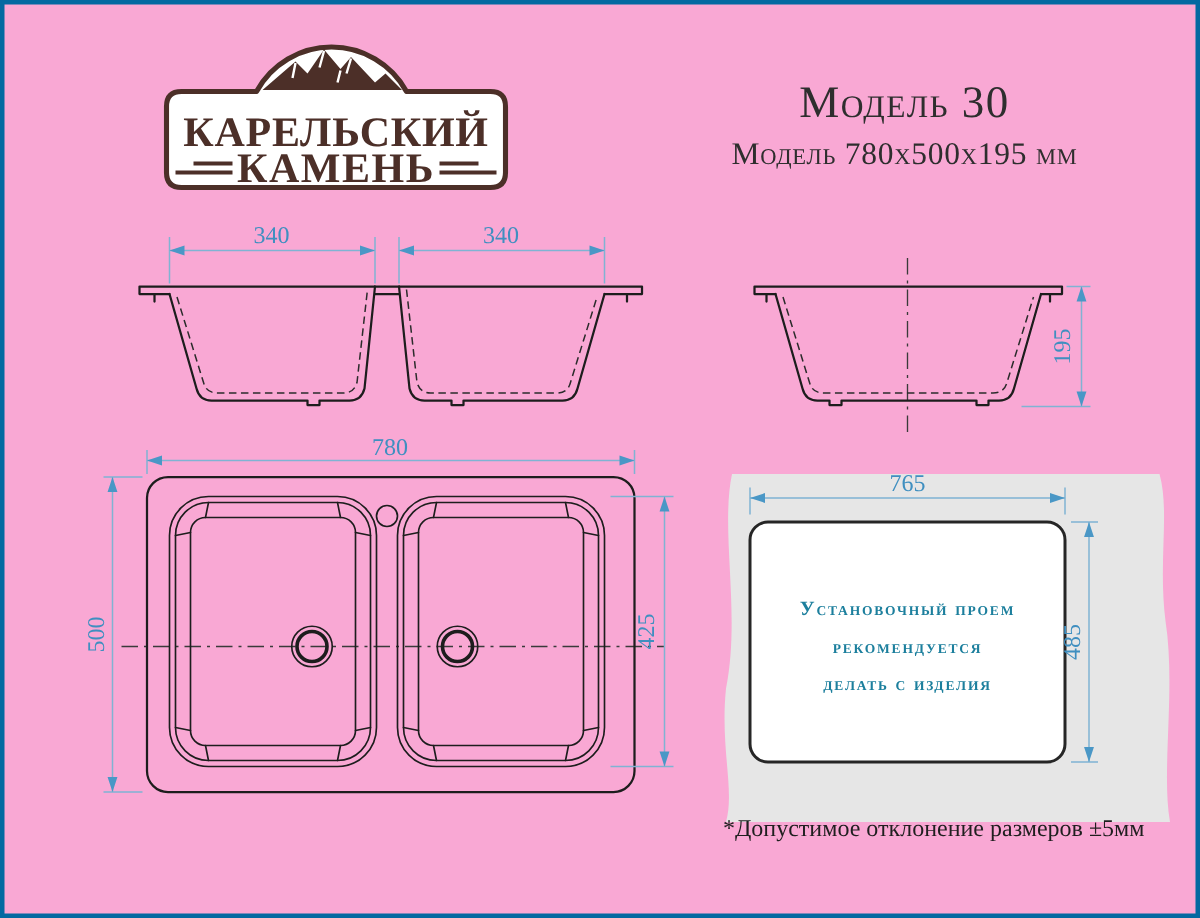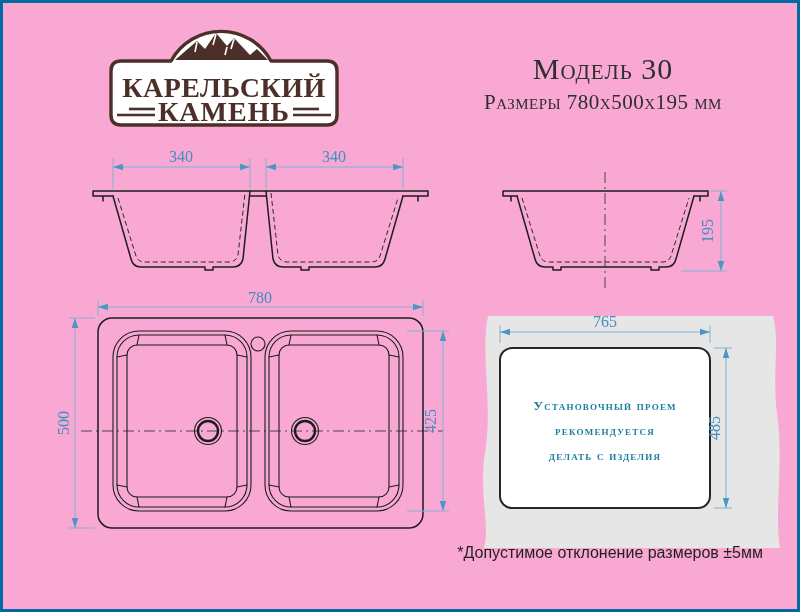--- a/index.html
+++ b/index.html
@@ -7,21 +7,21 @@
     position:relative;width:800px;height:612px;background:#f9a8d4;
     font-family:"Liberation Serif",serif;overflow:hidden;
     border:3px solid #0369a1;box-sizing:border-box;
   }
   .abs{position:absolute;}
   
   .title-block{left:445px;top:48px;width:310px;text-align:center;color:#2e2e2e;}
   .model-title{font-size:30px;font-variant:small-caps;letter-spacing:1px;line-height:36px;}
   .size-caption{font-size:21px;font-variant:small-caps;letter-spacing:.5px;line-height:30px;}
   
-  .footnote{right:34px;top:541px;font-family:Liberation Sans, sans-serif;
+  .footnote{right:34px;top:541px;font-family:Liberation Serif, serif;
     font-size:16px;color:#1f1f1f;}
   
   .ol{stroke:#1d1d1d;stroke-width:1.5;fill:none;stroke-linejoin:round;stroke-linecap:round;}
   .ol2{stroke:#1d1d1d;stroke-width:1.1;fill:none;stroke-linejoin:round;stroke-linecap:round;}
   .hid{stroke:#2b2b2b;stroke-width:1;fill:none;stroke-dasharray:5 3;}
   .cl{stroke:#3a3a3a;stroke-width:.9;fill:none;stroke-dasharray:11 4 2 4;}
   .dl{stroke:#7fb3d3;stroke-width:1;fill:none;}
   .da{fill:#4a97c6;stroke:none;}
   .dt{fill:#3f8fc0;font-family:"Liberation Serif",serif;font-size:16px;text-anchor:middle;}
   .note-text{fill:#1c7f9d;font-family:"Liberation Serif",serif;font-weight:bold;
@@ -50,21 +50,21 @@
     <g>
       <line class="logo-dash" x1="18" y1="92" x2="56" y2="92"></line>
       <line class="logo-dash" x1="30" y1="86" x2="56" y2="86"></line>
       <line class="logo-dash" x1="194" y1="92" x2="232" y2="92"></line>
       <line class="logo-dash" x1="194" y1="86" x2="220" y2="86"></line>
     </g>
   </svg>
 
   <div class="abs title-block">
     <div class="model-title">Модель 30</div>
-    <div class="size-caption">Размеры 780х500х195 мм</div>
+    <div class="size-caption">Модель 780х500х195 мм</div>
   </div>
 
   <svg class="abs" style="left:70px;top:143px" width="372" height="147" viewBox="0 0 372 147">
     <g>
       <path class="dl" d="M40,12 V43 M177,12 V43 M193,12 V43 M330,12 V43 M40,21 H177 M193,21 H330"></path>
       <path class="da" d="M40,21 l10,-3.3 v6.6 z M177,21 l-10,-3.3 v6.6 z M193,21 l10,-3.3 v6.6 z M330,21 l-10,-3.3 v6.6 z"></path>
       <text class="dt" x="108" y="16">340</text>
       <text class="dt" x="261" y="16">340</text>
     </g>
     <g>

